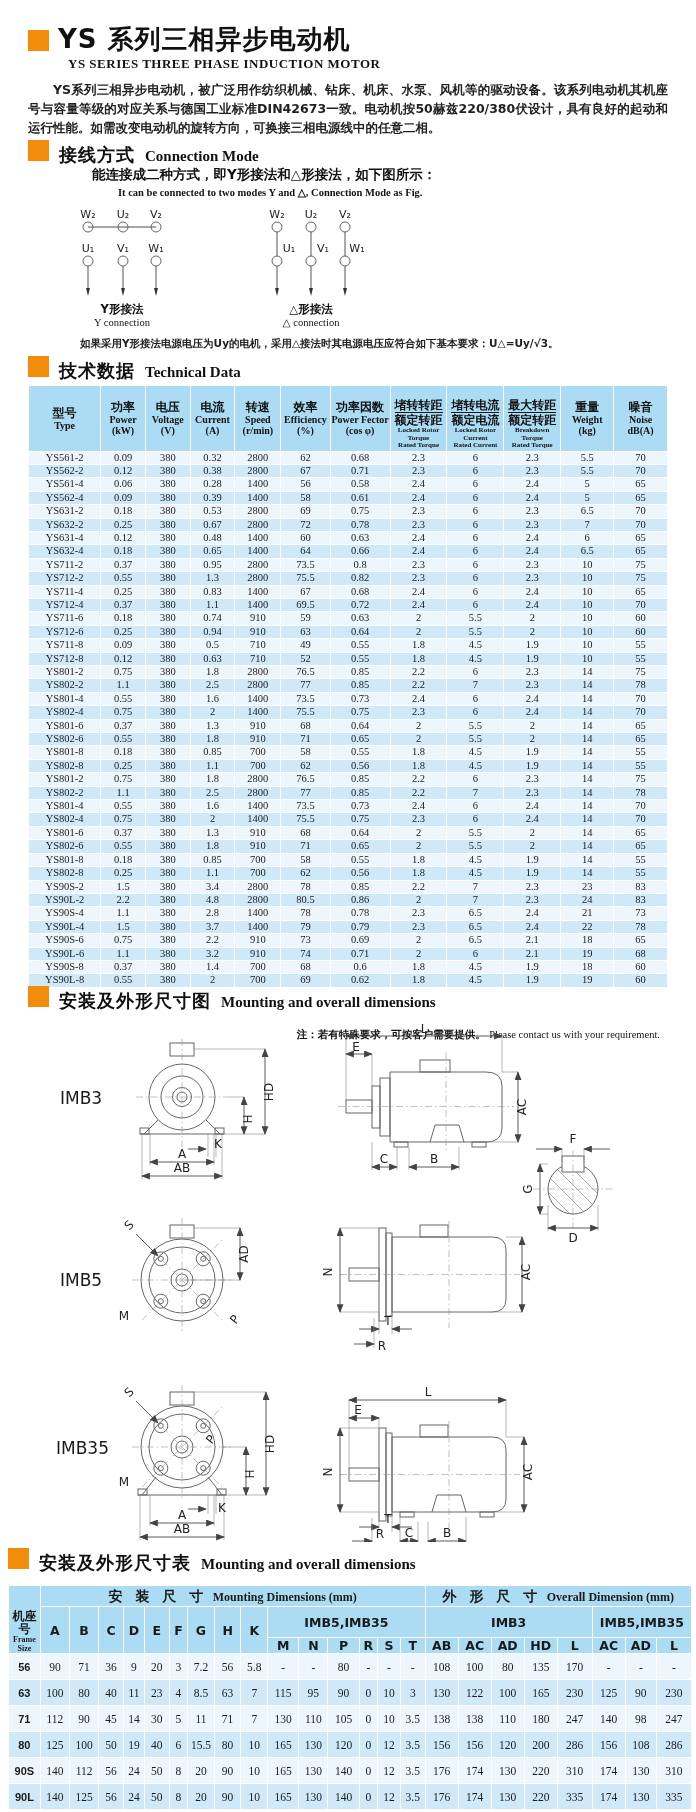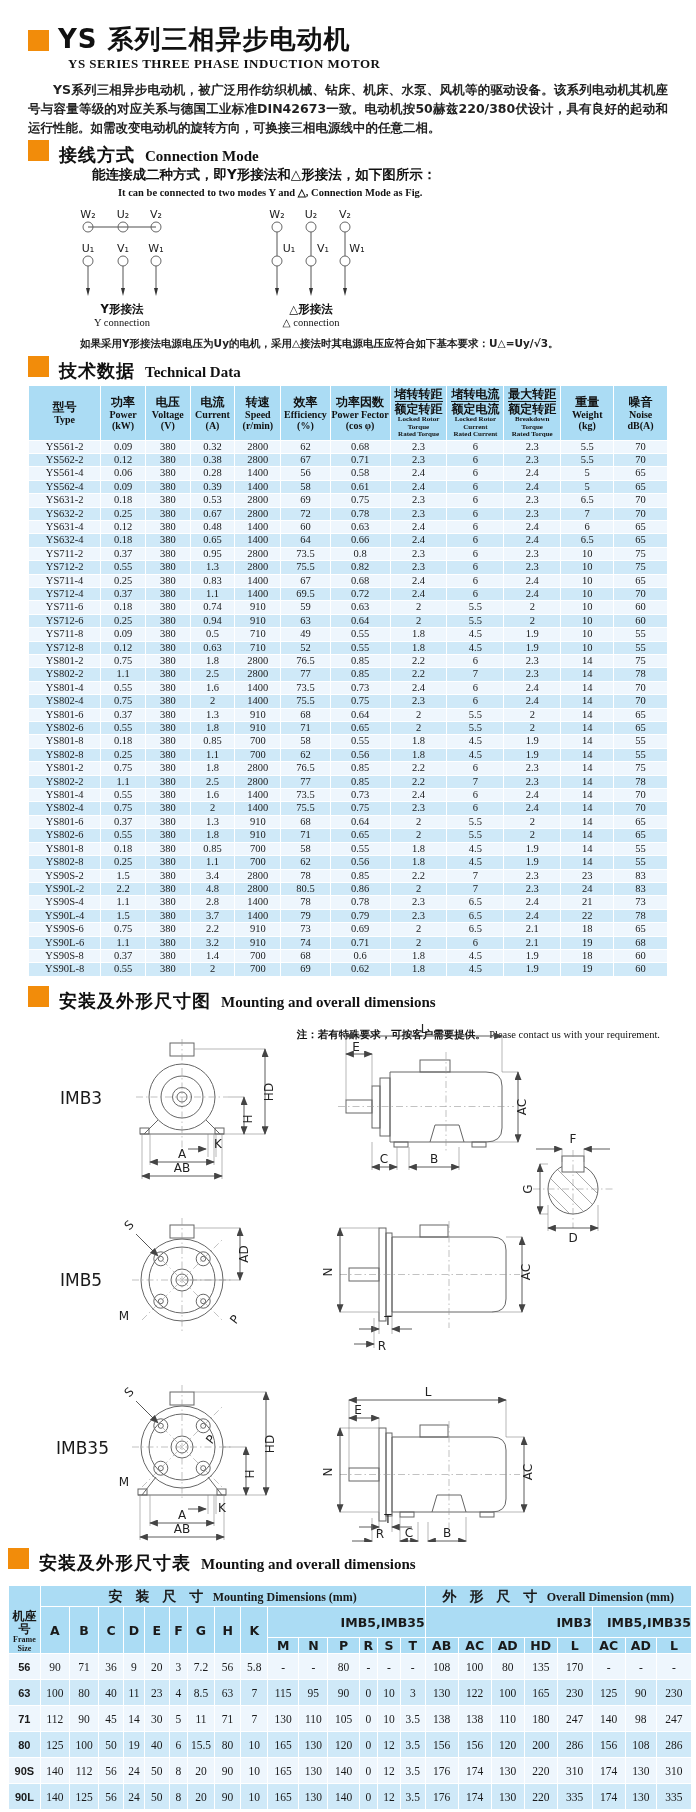--- a/index.html
+++ b/index.html
@@ -23,32 +23,32 @@
   table{border-collapse:collapse;table-layout:fixed;}
   .t1{position:absolute;left:28px;top:385px;width:640px;text-align:center;}
   .t1 th{background:#ABDCF4;border:1px solid #fff;padding:1px 0;vertical-align:middle;}
   .t1 td{border:1px solid #fff;height:12.4px;line-height:12.4px;padding:0;
          font-family:"Liberation Serif",serif;font-size:10.5px;color:#1a1a1a;}
   .t1 tbody tr:nth-child(odd) td{background:#EEF6FD;}
   .t1 tbody tr:nth-child(even) td{background:#CFE9F8;}
   .t1 tbody td:first-child{background:#A8DAF3;}
   .h-cn{font-size:12px;font-weight:bold;line-height:14px;}
   .h-en{font-size:10px;font-family:"Liberation Serif",serif;font-weight:bold;line-height:11px;}
-  .h-frac-top{display:inline-block;border-bottom:1.4px solid #1a1a1a;padding:0 0;}
+  .h-frac-top{display:inline-block;border-bottom:1.4px solid #1a1a1a;padding:0 0;margin-top:11px;}
   .h-tiny{font-size:7px;line-height:7.5px;font-weight:bold;font-family:"Liberation Serif",serif;}
   .t2{position:absolute;left:8px;top:1585px;width:684px;text-align:center;}
   .t2 th{background:#ABDCF4;border:1px solid #fff;padding:0;vertical-align:middle;color:#1a1a1a;}
   .t2 td{border:1px solid #fff;height:25px;padding:0;
          font-family:"Liberation Serif",serif;font-size:11.5px;color:#1a1a1a;}
   .t2 tbody tr:nth-child(odd) td{background:#EEF6FD;}
   .t2 tbody tr:nth-child(even) td{background:#CFE9F8;}
   .t2 tbody td:first-child{background:#9FD6F0;font-family:"Liberation Sans",sans-serif;font-size:11px;font-weight:bold;}
   .g-cn{font-size:14px;font-weight:bold;display:inline;letter-spacing:4px;}
   .g-en{font-size:12px;font-family:"Liberation Serif",serif;font-weight:bold;display:inline;}
-  .sub-h{font-size:12.5px;font-weight:bold;text-align:right;}
+  .sub-h{font-size:12.5px;font-weight:bold;}
   .letter{font-size:12.5px;font-weight:bold;}
   .frame-cn{font-size:12px;font-weight:bold;line-height:13px;margin-top:24px;}
   .frame-en{font-size:8px;font-weight:bold;line-height:8.5px;font-family:"Liberation Serif",serif;}
   
   .ol{fill:none;stroke:#666;stroke-width:1;}
   .dash{fill:none;stroke:#999;stroke-width:.6;stroke-dasharray:7 3 1.5 3;}
   .dim{stroke:#333;stroke-width:.8;marker-start:url(#ar);marker-end:url(#ar);}
   .dime{stroke:#333;stroke-width:.8;marker-end:url(#ar);}
   .ext{stroke:#888;stroke-width:.6;}
   .dimt{font-size:12px;fill:#222;text-anchor:middle;font-family:"DejaVu Sans",sans-serif;}

